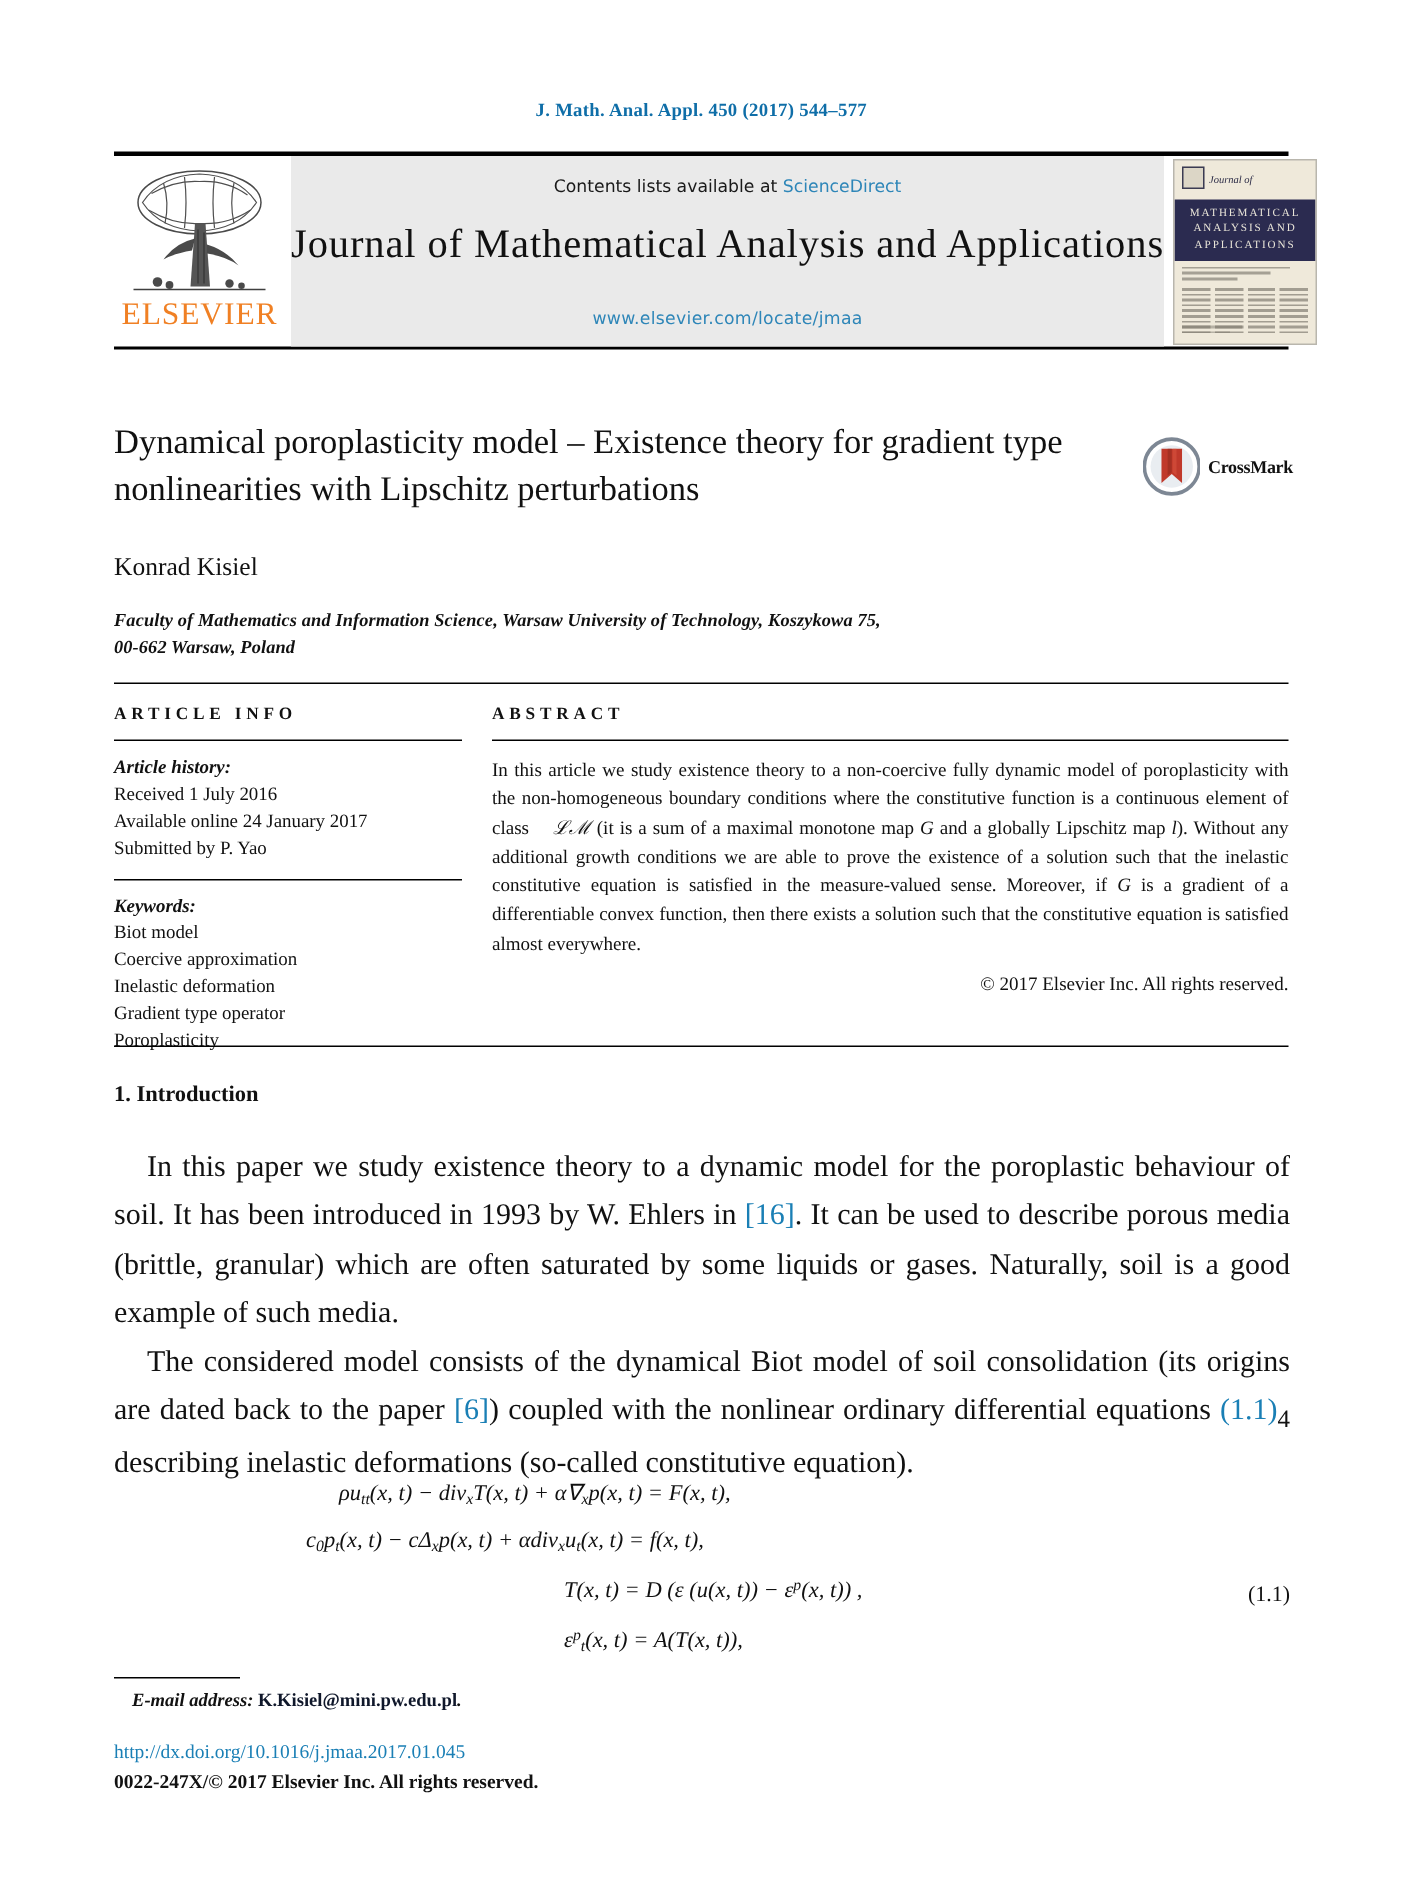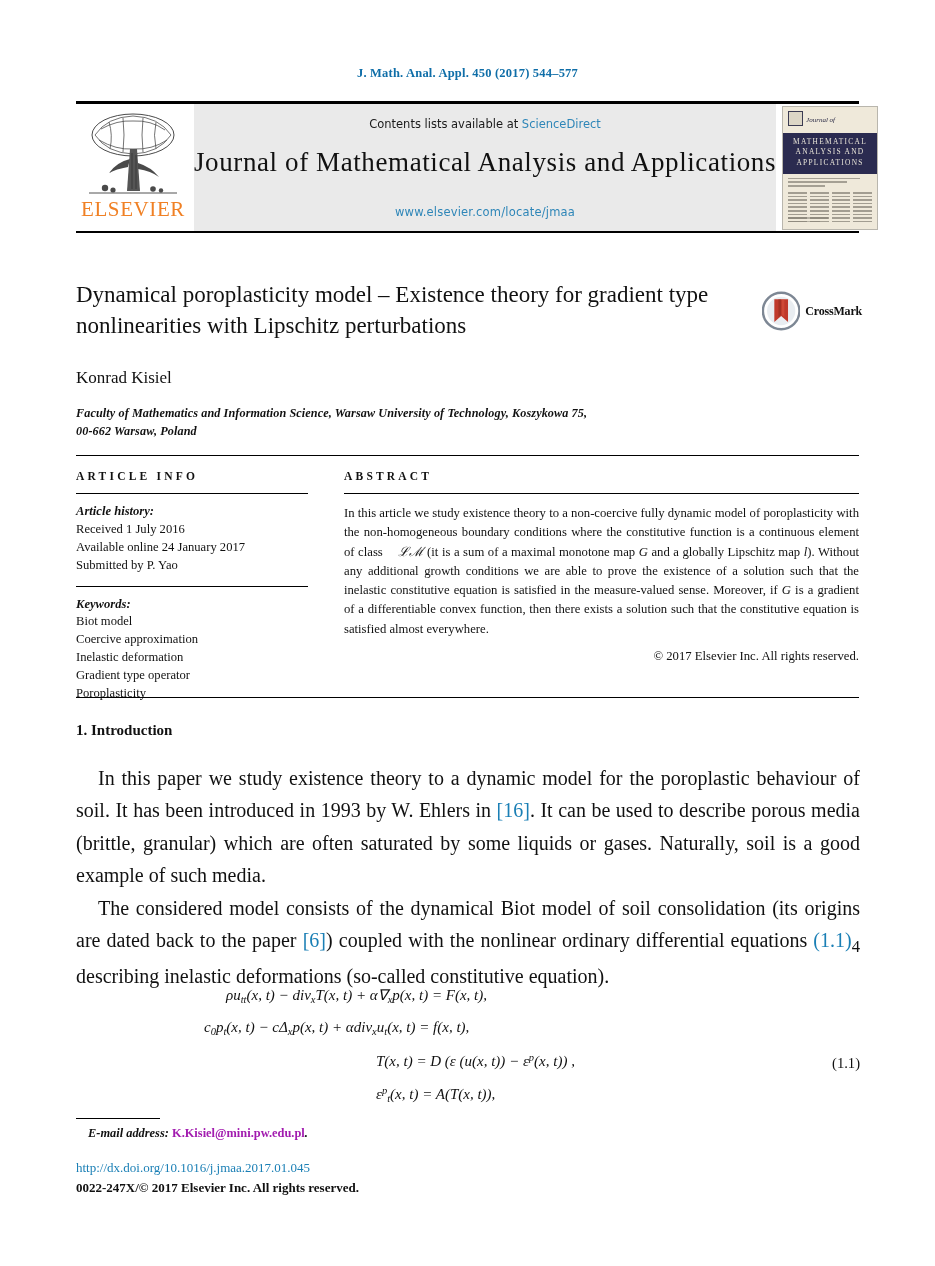--- a/index.html
+++ b/index.html
@@ -180,21 +180,21 @@
     border-top: 1px solid #000;
   }
 
   
   .cols {
     position: absolute;
     top: 470px;
     left: 76px;
     width: 783px;
     display: flex;
-    gap: 36px;
+    gap: 20px;
   }
   .col-info { width: 232px; flex: 0 0 232px; }
   .col-abs  { flex: 1 1 auto; }
 
   .sec-head {
     font-family: "Liberation Serif", serif;
     font-weight: bold;
     font-size: 11.5px;
     letter-spacing: 3.2px;
     color: #111;
@@ -286,21 +286,21 @@
   }
   .email-line {
     position: absolute;
     top: 1126px;
     left: 88px;
     font-size: 12.4px;
     font-style: italic;
     font-weight: bold;
     color: #111;
   }
-  .email-line a { color: #a21caf; text-decoration: none; font-style: normal; font-weight: bold; }
+  .email-line a { color: #0f172a; text-decoration: none; font-style: normal; font-weight: bold; }
   .doi-line {
     position: absolute;
     top: 1160px;
     left: 76px;
     font-size: 13px;
     color: #1a7fb5;
   }
   .issn-line {
     position: absolute;
     top: 1180px;

